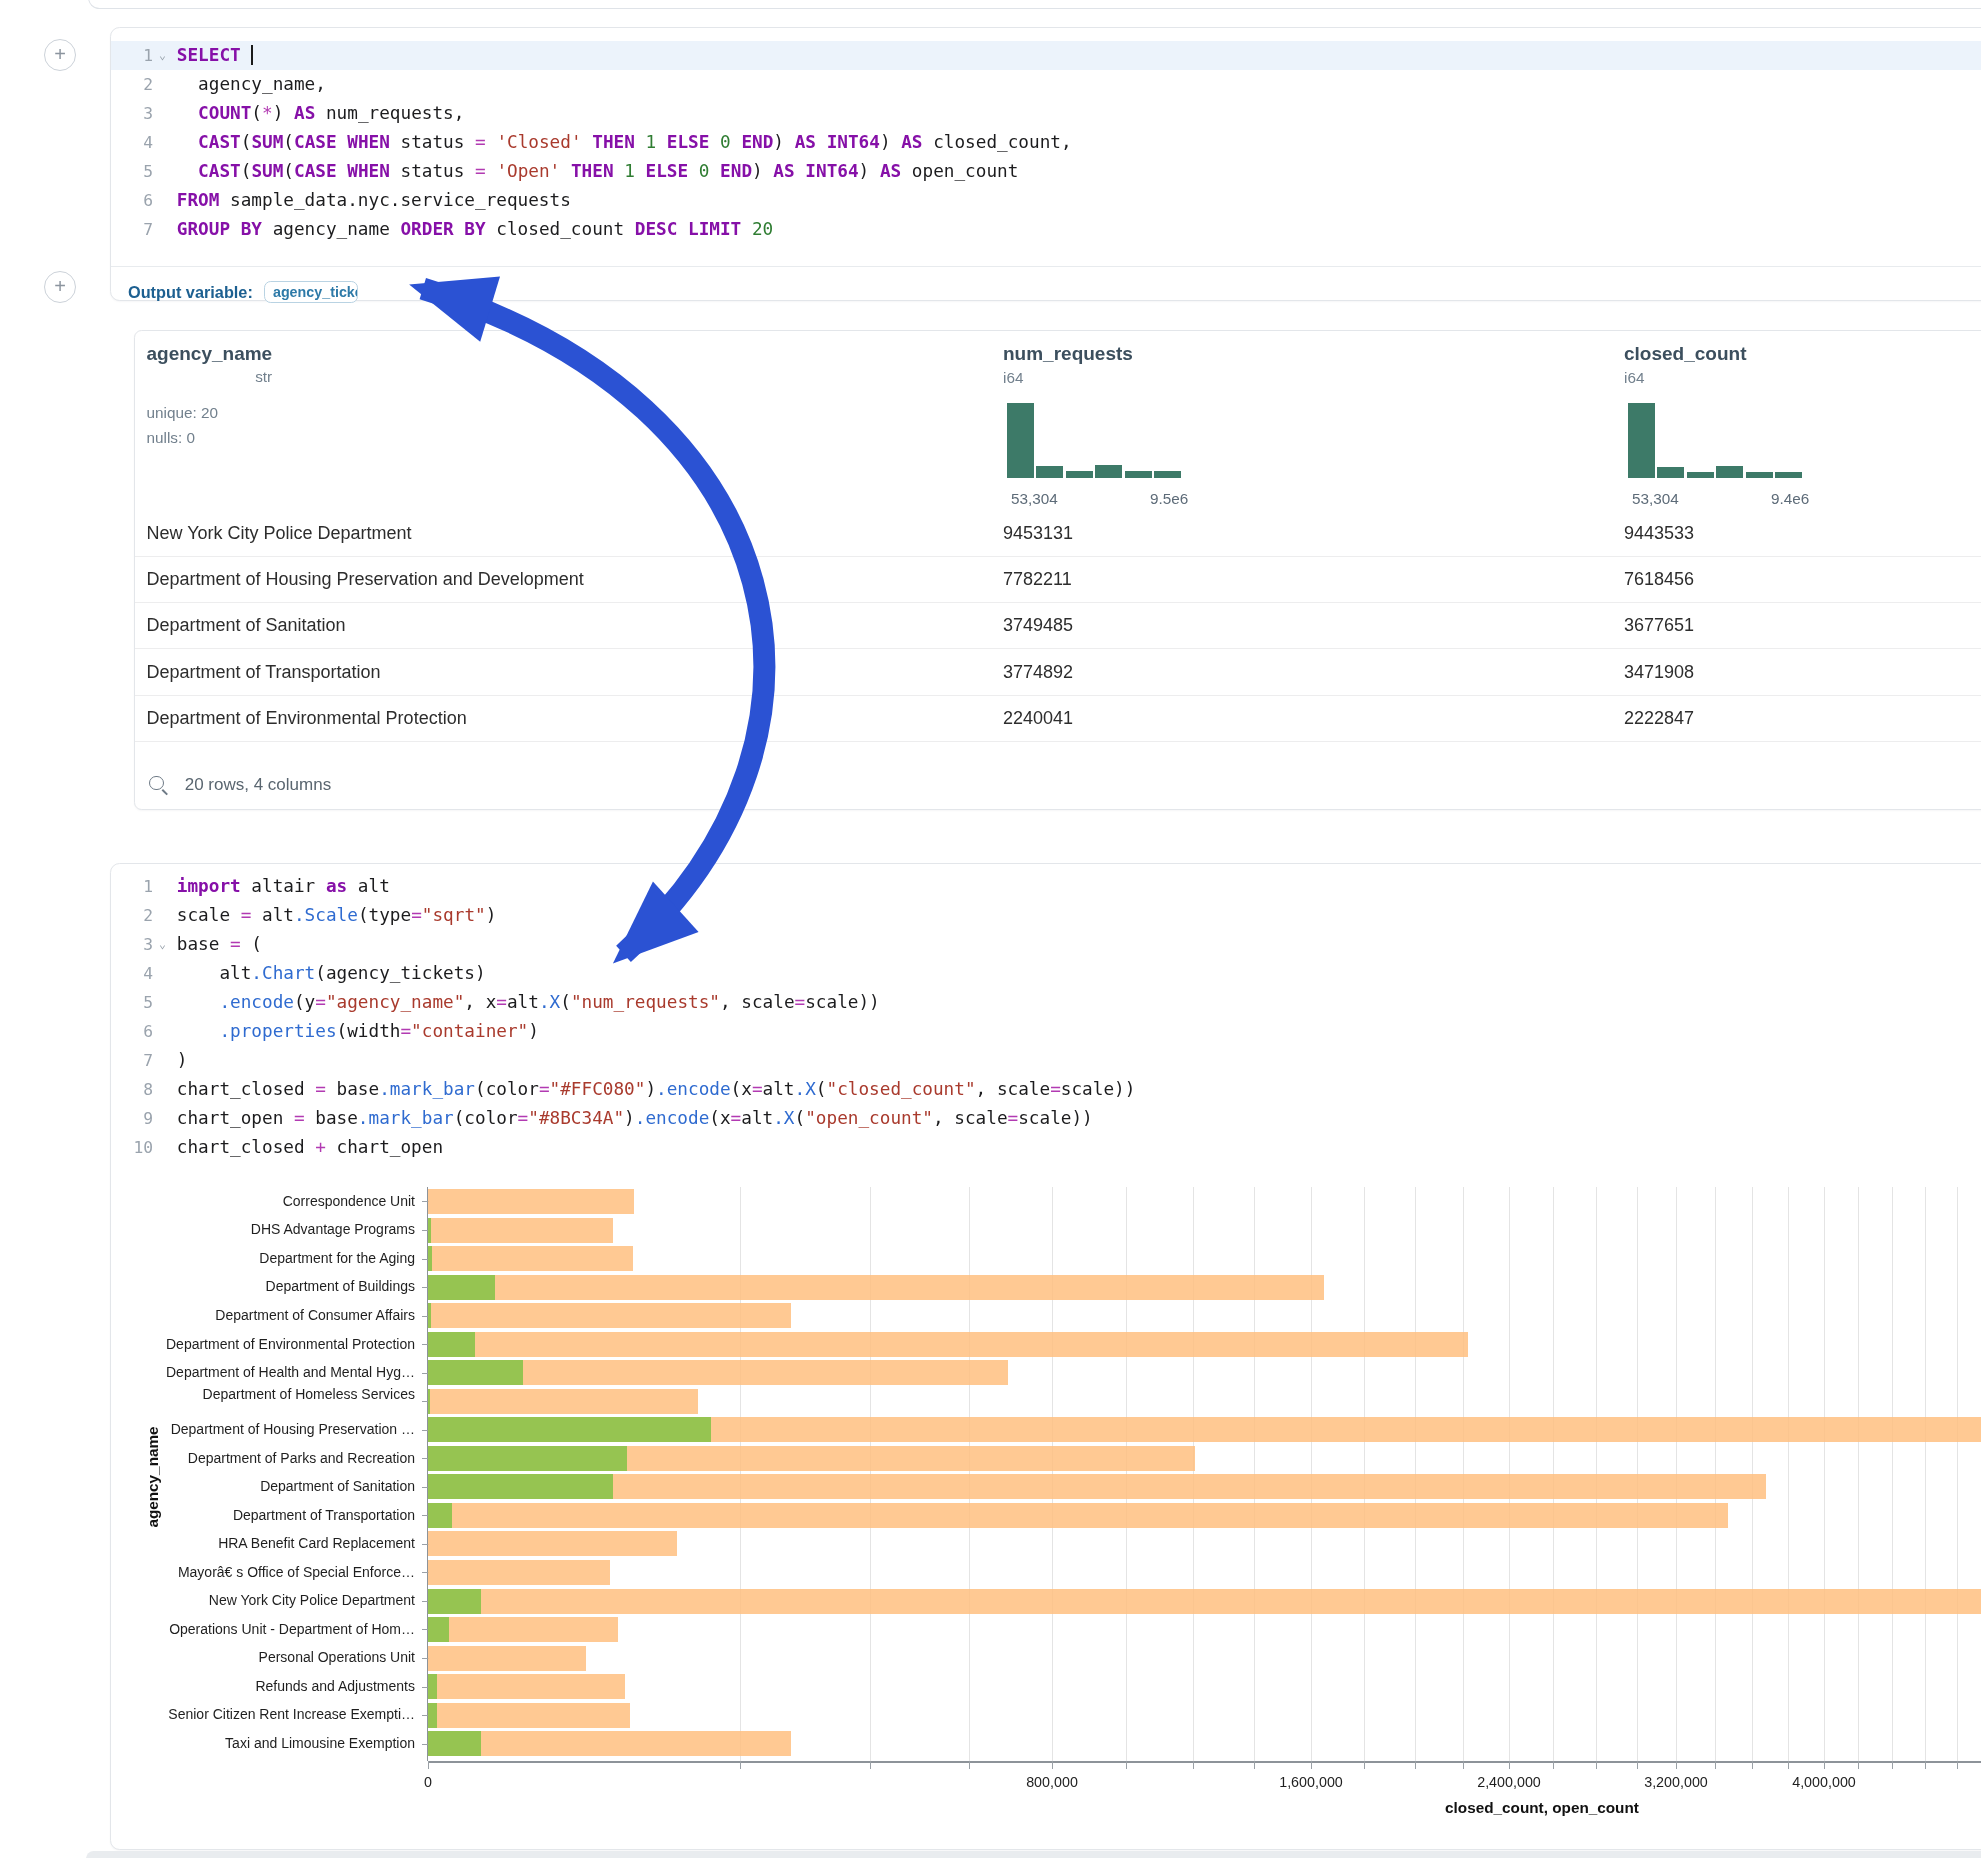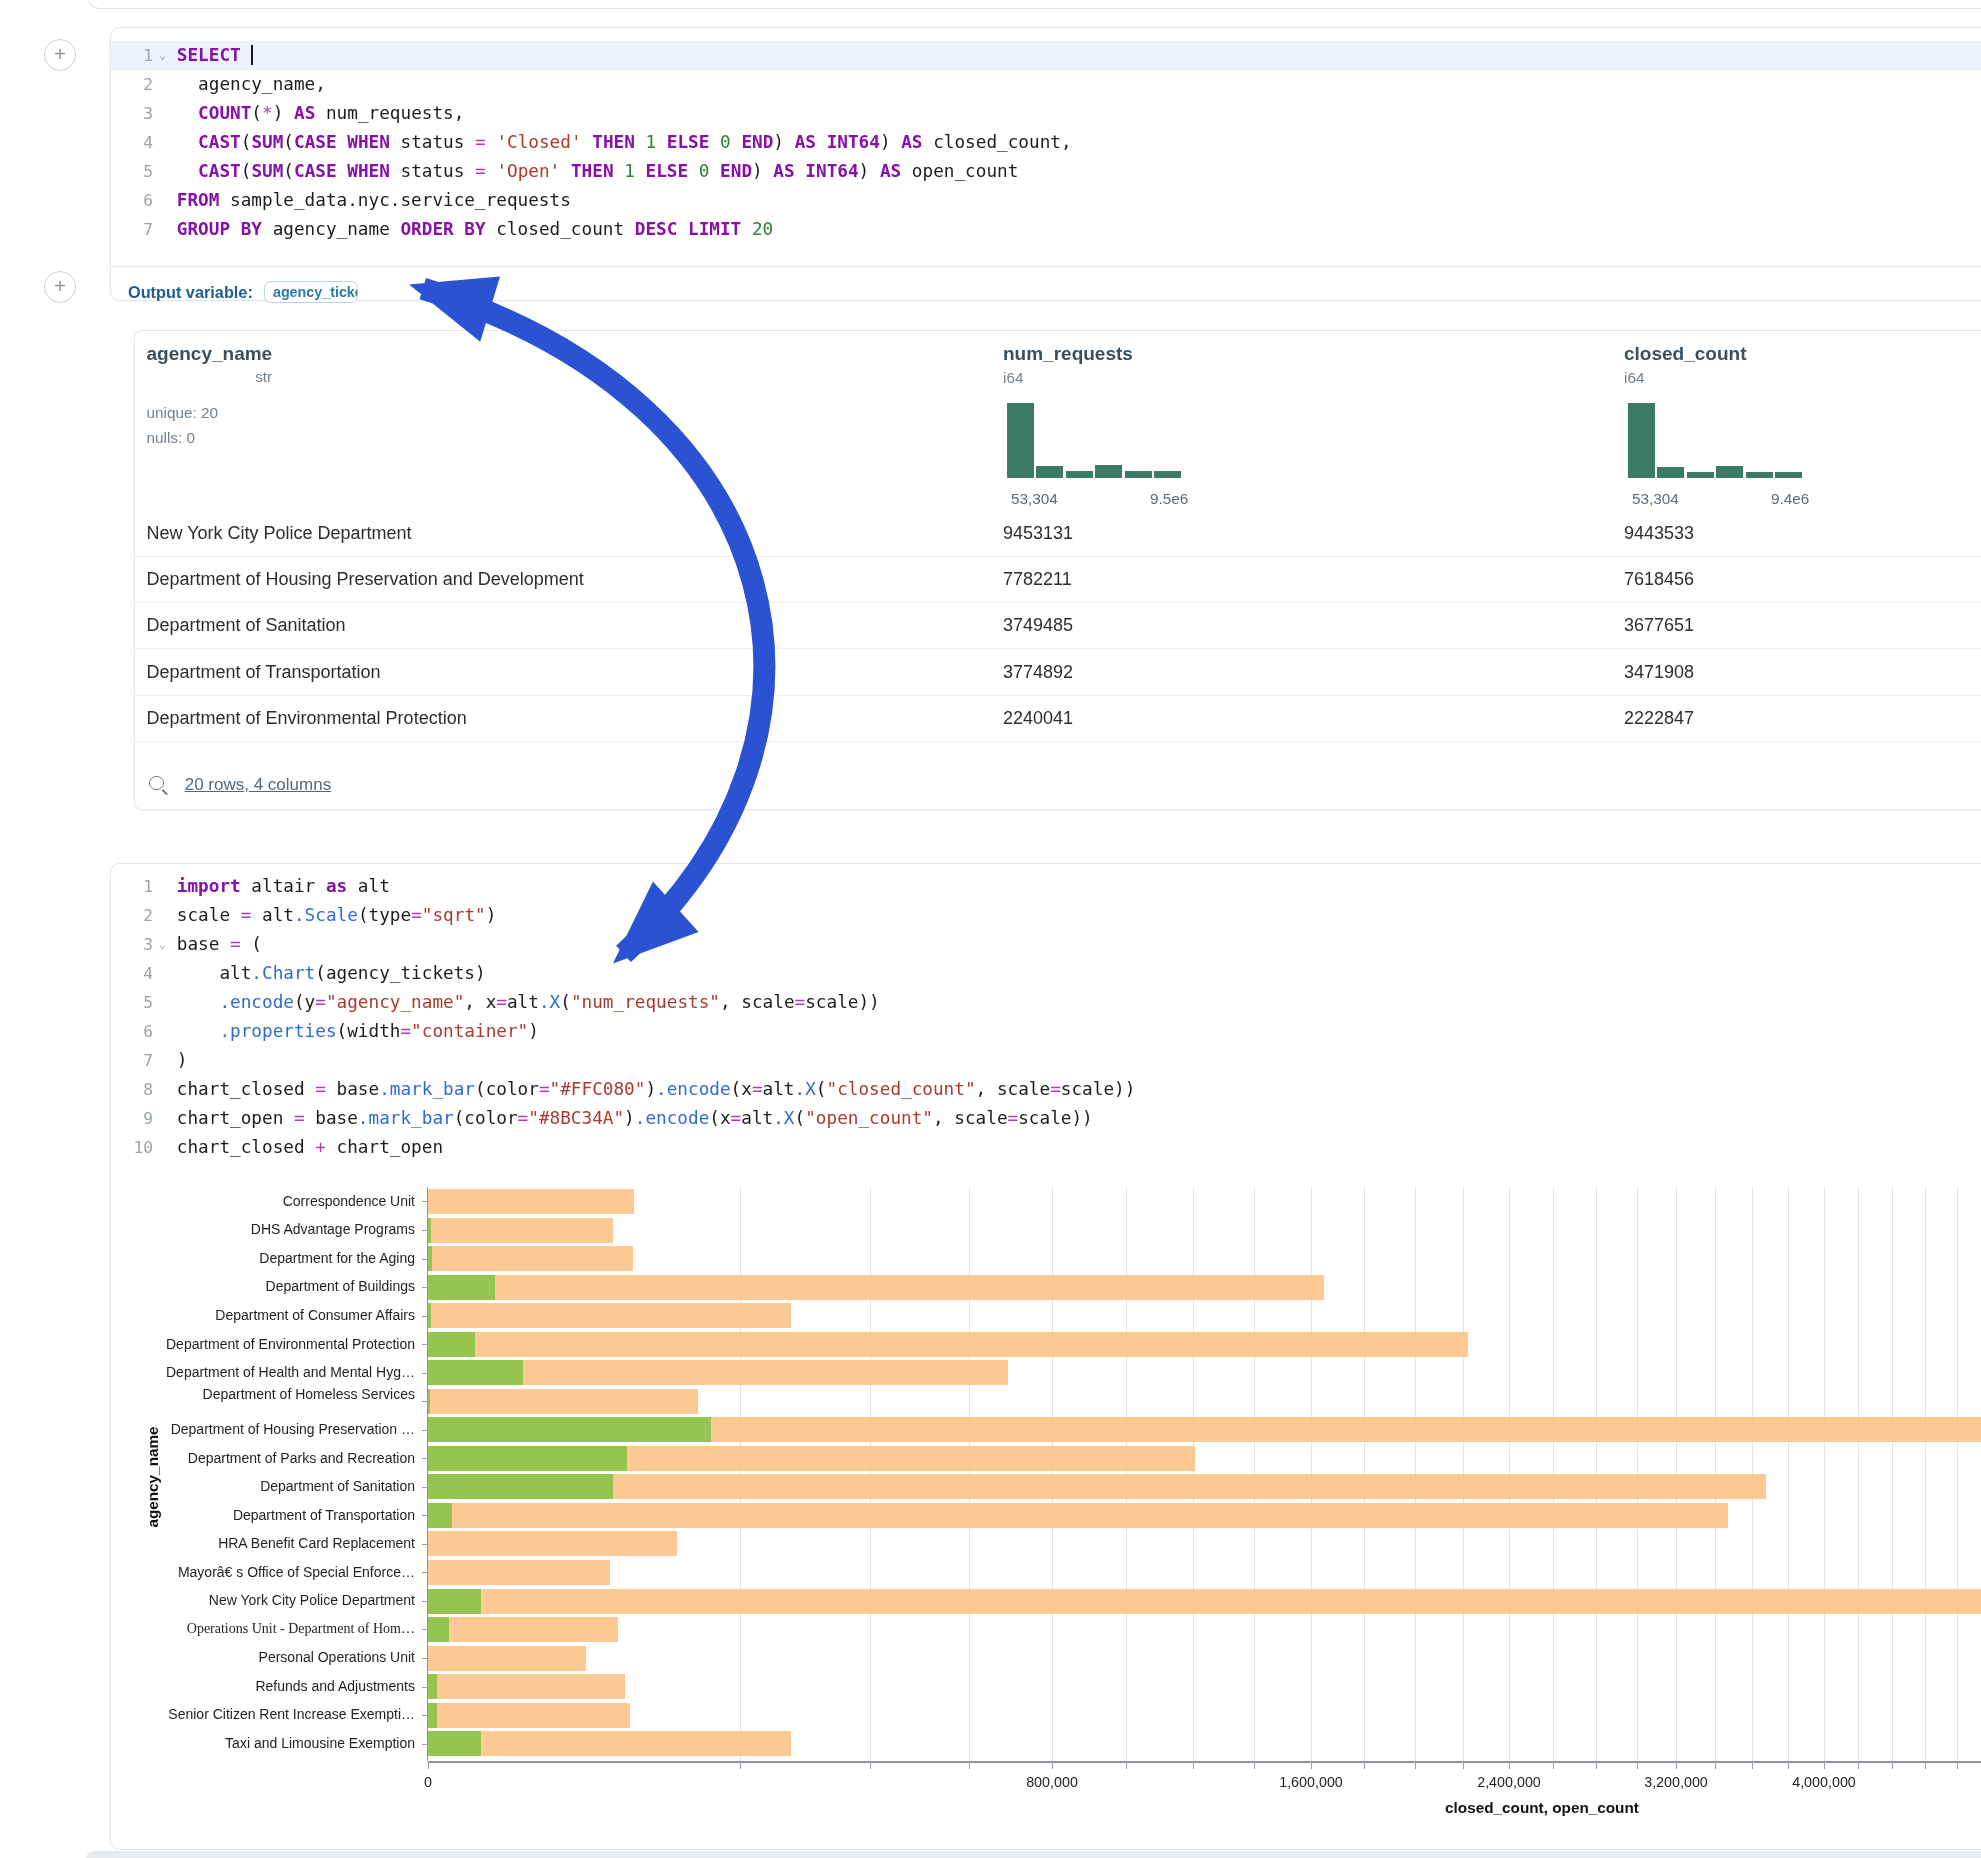--- a/index.html
+++ b/index.html
@@ -149,21 +149,21 @@
           <div class="tcell" style="left: 11.5px;">Department of Transportation</div>
           <div class="tcell" style="left: 868px;">3774892</div>
           <div class="tcell" style="left: 1489px;">3471908</div>
         </div>
         <div class="trow" style="top: 364px; height: 46px;">
           <div class="tcell" style="left: 11.5px;">Department of Environmental Protection</div>
           <div class="tcell" style="left: 868px; text-align: center;">2240041</div>
           <div class="tcell" style="left: 1489px;">2222847</div>
         </div>
       </div>
-    <div class="tfooter" style="left:13.4px;top:438px;height:32.5px;text-decoration:underline;">
+    <div class="tfooter" style="left:13.4px;top:438px;height:32.5px;">
       <span class="maglass">
           <span class="lens"></span>
           <span class="handle"></span>
         </span>
       <span>20 rows, 4 columns</span>
     </div>
   </div>
 
   <div class="card" style="left:110px;top:863px;width:1888px;height:985px;">
     <div id="py-code" class="codewrap" style="top:7.6px;">
@@ -257,21 +257,21 @@
       <div class="ylab" style="left: 124px; width: 291px; top: 1535px;">HRA Benefit Card Replacement</div>
       <div class="ytick" style="left: 422px; top: 1544px; width: 6.7px;"></div>
       <div class="ybar" style="left: 428px; top: 1531px; width: 249px; height: 25px; background: rgb(255, 192, 128); opacity: 0.85;"></div>
       <div class="ylab" style="left: 124px; width: 291px; top: 1564px;">Mayorâ€ s Office of Special Enforce…</div>
       <div class="ytick" style="left: 422px; top: 1572px; width: 6.7px;"></div>
       <div class="ybar" style="left: 428px; top: 1560px; width: 182px; height: 25px; background: rgb(255, 192, 128); opacity: 0.85;"></div>
       <div class="ylab" style="left: 124px; width: 291px; top: 1592px;">New York City Police Department</div>
       <div class="ytick" style="left: 422px; top: 1601px; width: 6.7px;"></div>
       <div class="ybar" style="left: 428px; top: 1589px; width: 1565px; height: 25px; background: rgb(255, 192, 128); opacity: 0.85;"></div>
       <div class="ybar" style="left: 428px; top: 1589px; width: 53px; height: 25px; background: rgb(139, 195, 74); opacity: 0.9;"></div>
-      <div class="ylab" style="left: 124px; width: 291px; top: 1621px; font-family: Liberation Serif, serif;">Operations Unit - Department of Hom…</div>
+      <div class="ylab" style="left: 124px; width: 291px; top: 1621px;">Operations Unit - Department of Hom…</div>
       <div class="ytick" style="left: 422px; top: 1629px; width: 6.7px;"></div>
       <div class="ybar" style="left: 428px; top: 1617px; width: 190px; height: 25px; background: rgb(255, 192, 128); opacity: 0.85;"></div>
       <div class="ybar" style="left: 428px; top: 1617px; width: 21px; height: 25px; background: rgb(139, 195, 74); opacity: 0.9;"></div>
       <div class="ylab" style="left: 124px; width: 291px; top: 1649px;">Personal Operations Unit</div>
       <div class="ytick" style="left: 422px; top: 1658px; width: 6.7px;"></div>
       <div class="ybar" style="left: 428px; top: 1646px; width: 158px; height: 25px; background: rgb(255, 192, 128); opacity: 0.85;"></div>
       <div class="ylab" style="left: 124px; width: 291px; top: 1678px;">Refunds and Adjustments</div>
       <div class="ytick" style="left: 422px; top: 1687px; width: 6.7px;"></div>
       <div class="ybar" style="left: 428px; top: 1674px; width: 197px; height: 25px; background: rgb(255, 192, 128); opacity: 0.85;"></div>
       <div class="ybar" style="left: 428px; top: 1674px; width: 8.5px; height: 25px; background: rgb(139, 195, 74); opacity: 0.9;"></div>

